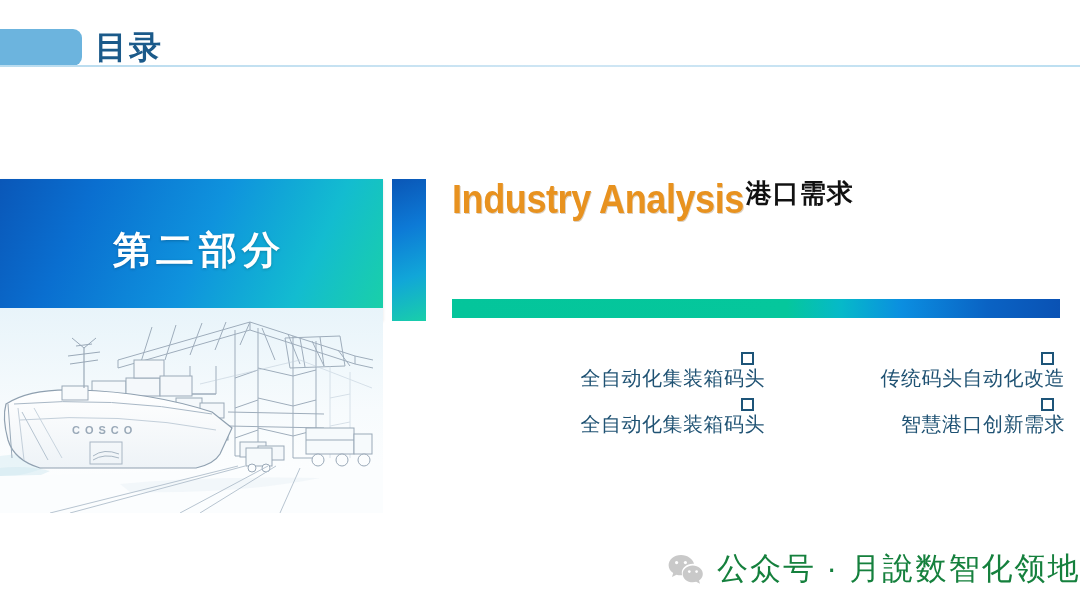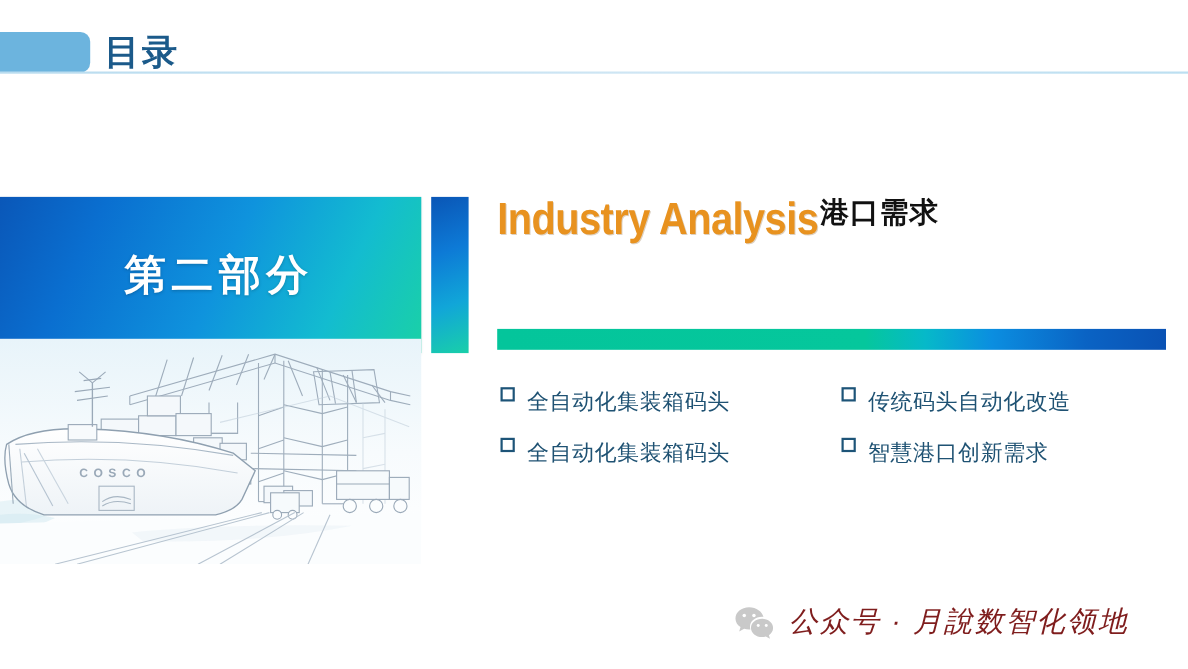--- a/index.html
+++ b/index.html
@@ -75,40 +75,40 @@
 
   .divider-bar {
     position:absolute; left:452px; top:299px; width:608px; height:19px;
     background:linear-gradient(to right,#04c59b 0%,#05c79c 55%,#06b9c9 64%,#0b8ee0 74%,#0a63c4 88%,#0a52b4 100%);
   }
 
   .bullet-grid {
     position:absolute; left:455px; top:352px; width:610px;
   }
   .bullet-row { display:flex; height:46px; }
-  .bullet-col { width:310px; display:flex; align-items:flex-start; }
+  .bullet-col { width:310px; display:flex; align-items:flex-end;flex-direction:column; }
   .bullet-col.right { width:300px; }
   .bullet-mark {
     display:inline-block; width:13px; height:13px;
     border:2px solid #1d5478; background:#ffffff;
     margin-right:11px; flex:0 0 auto;
   }
   .bullet-text {
     font-size:20px; color:#1f5273; letter-spacing:.5px; white-space:nowrap;
   }
 
   
   .watermark {
     position:absolute; left:668px; top:548px;
     display:flex; align-items:center;
     color:#c8c8c8;
   }
   .wechat-icon { margin-right:13px; display:block; }
   .watermark-text {
-    font-size:26px; color:#7f1d1d; letter-spacing:2px; white-space:nowrap;font-style:italic;
+    font-size:31px; color:#15803d; letter-spacing:2px; white-space:nowrap;
   }
 </style>
 </head>
 <body>
 
 <div class="header">
   <div class="header-tab"></div>
   <div class="header-title">目录</div>
   <div class="header-rule"></div>
 </div>

